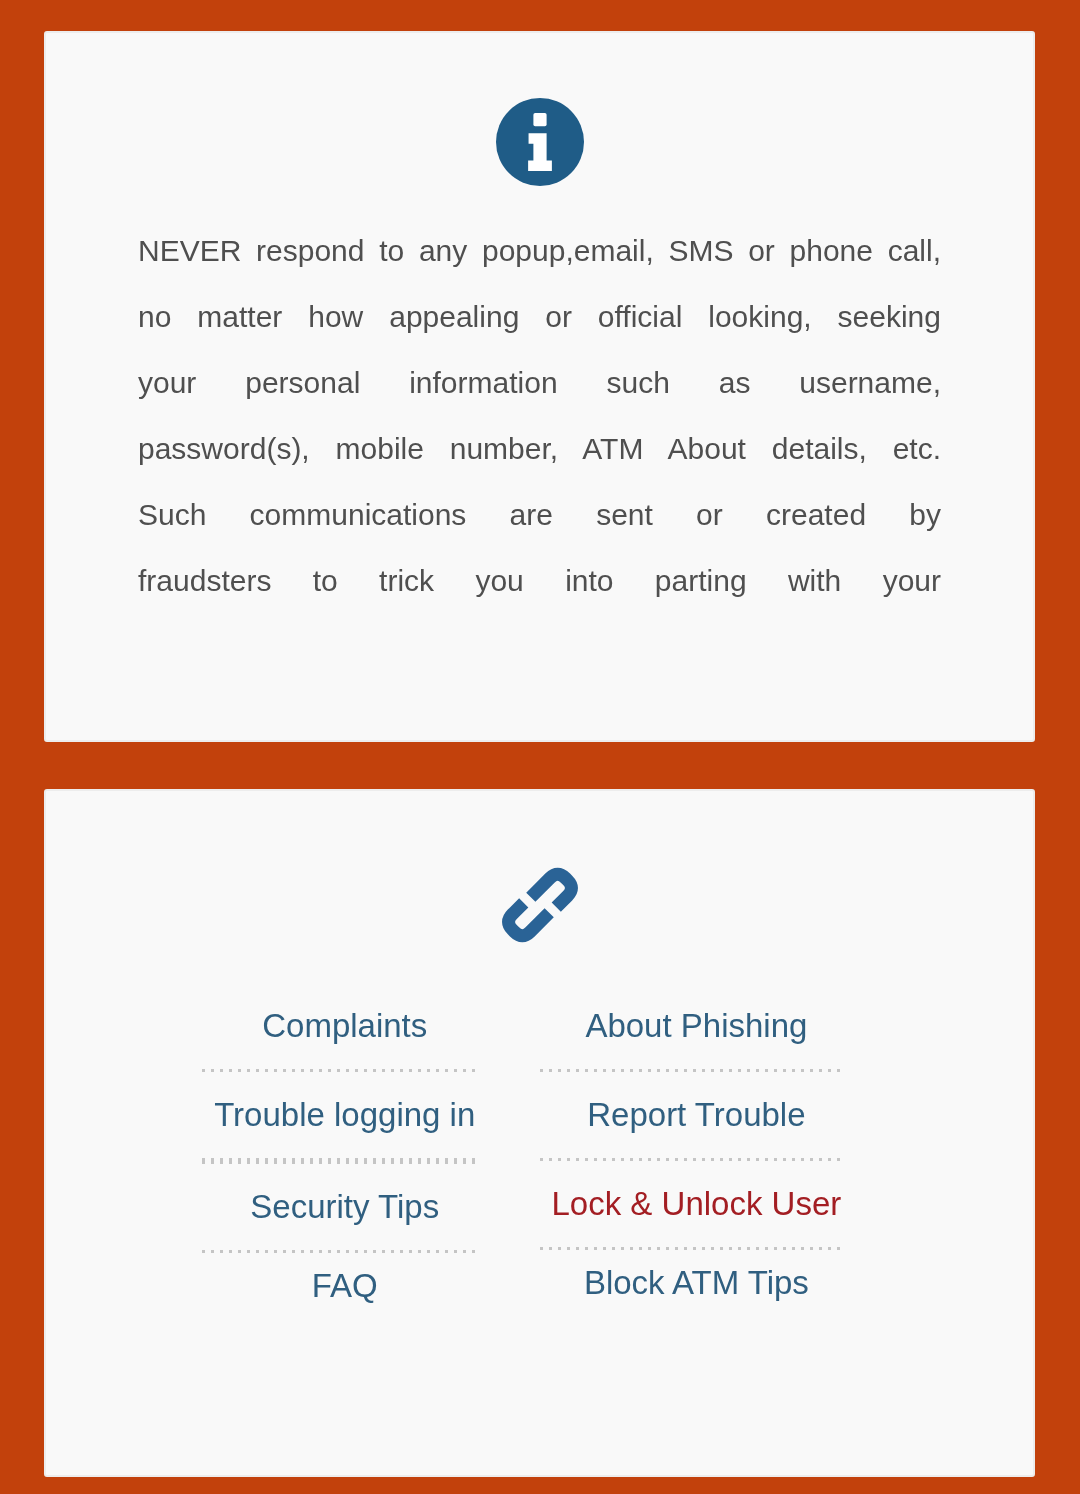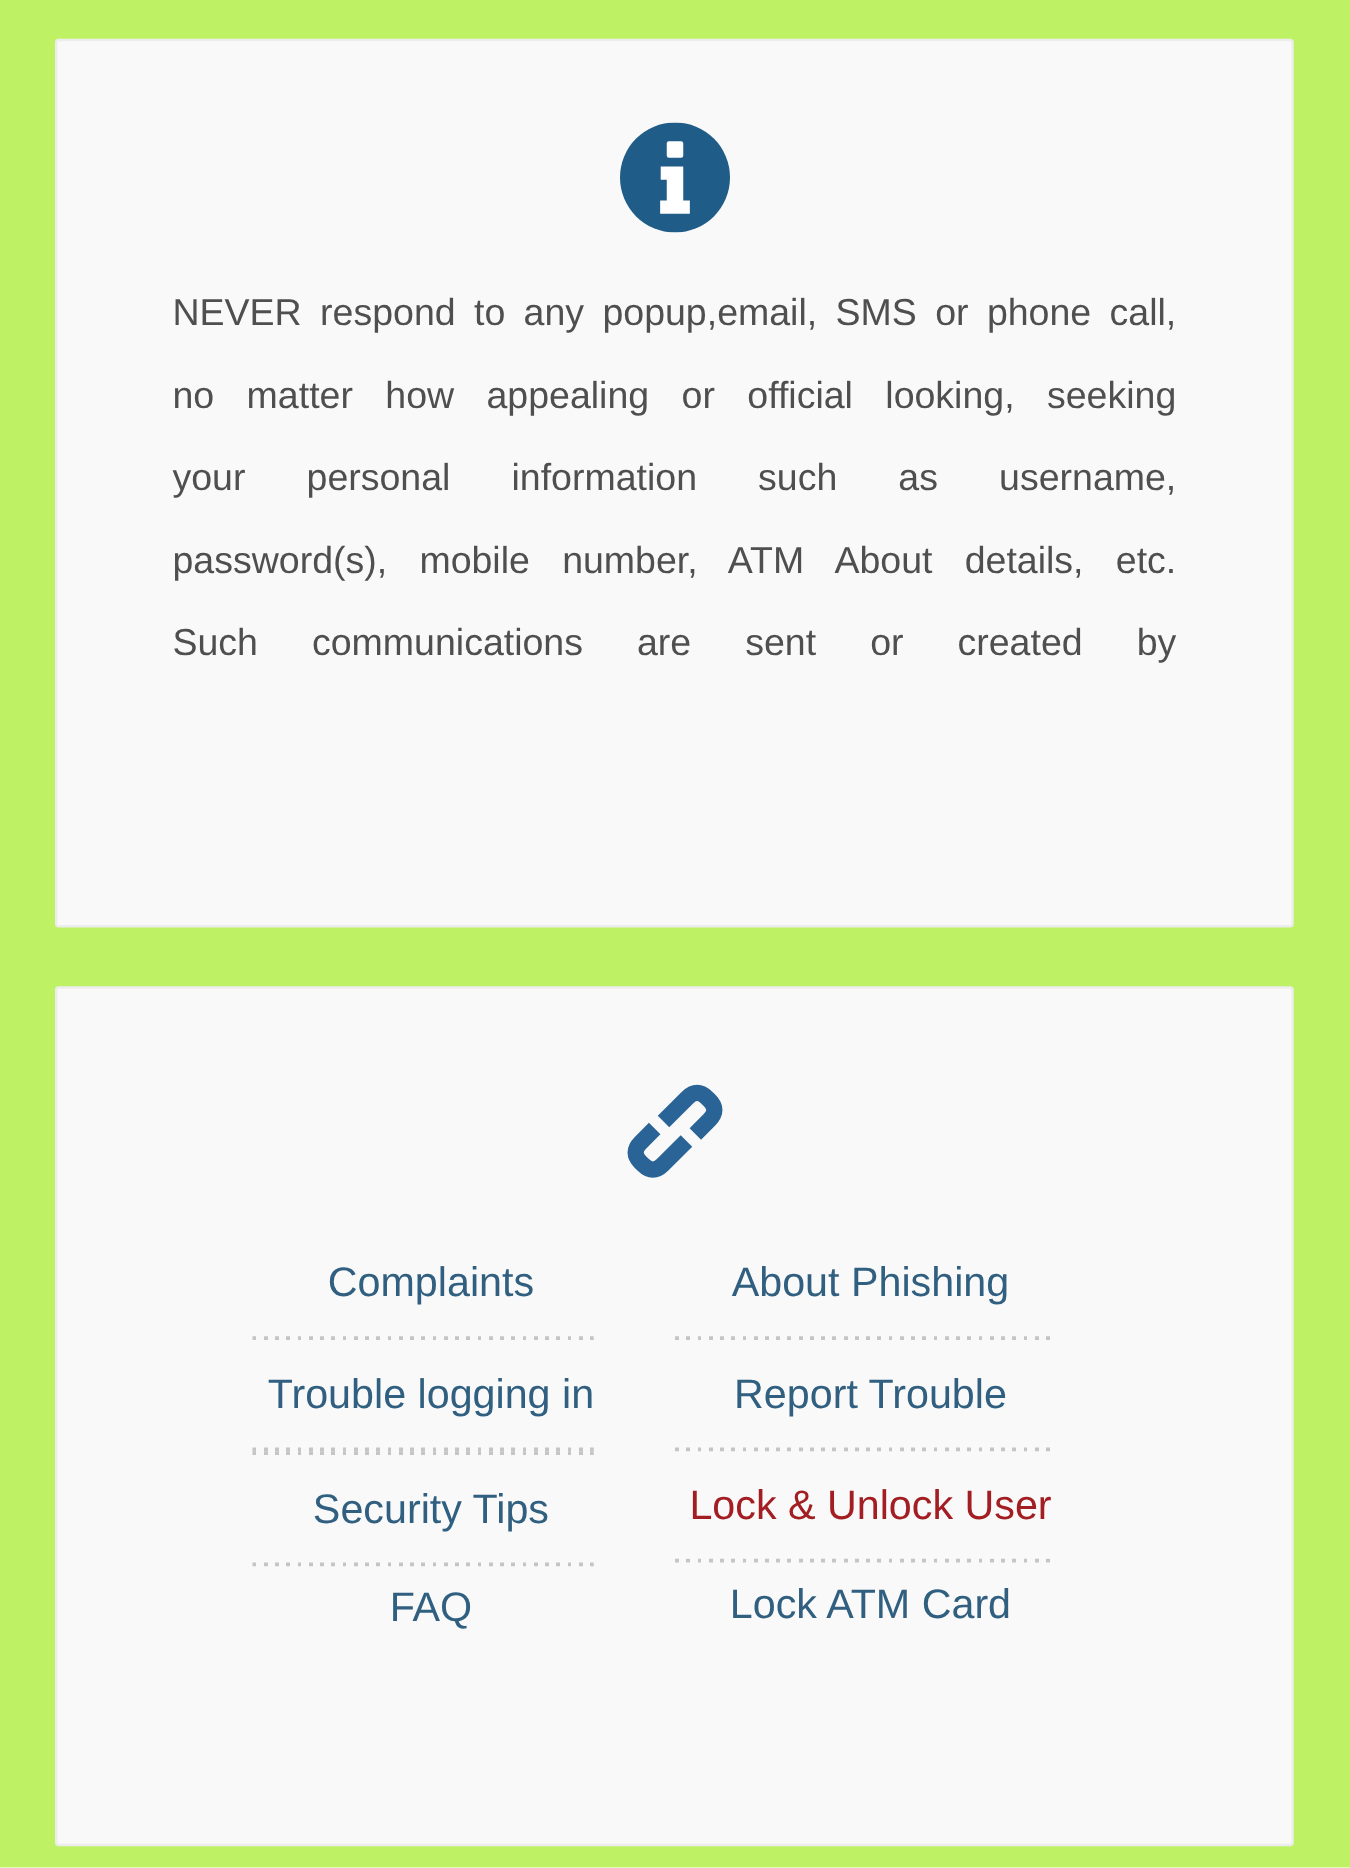--- a/index.html
+++ b/index.html
@@ -1,20 +1,20 @@
 <!DOCTYPE html>
 <html style="--link-blue: #305F80; --danger-red: #A31E23; --body-text: #4F4F4F; --info-icon-blue: #1F5C87; --chain-icon-blue: #2A6396; --card-bg: #F9F9F9; --card-border: #EDEDED; --separator-dot: #C5C5C5;"><head>
 <meta charset="utf-8">
 <style>
   * { margin: 0; padding: 0; box-sizing: border-box; }
   html, body { background: #ffffff; }
   .page {
     width: 1080px;
     height: 1494px;
-    background: #bef264;
+    background: #c2410c;
     font-family: "Liberation Sans", "DejaVu Sans", sans-serif;
     overflow: hidden;
   }
   .card {
     margin: 0 44px;
     width: 991px;
     background: var(--card-bg, #F9F9F9);
     border: 2px solid var(--card-border, #EDEDED);
     border-radius: 3px;
   }
@@ -99,20 +99,21 @@
         <rect x="42.5" y="17" width="15" height="15" rx="2" fill="#ffffff"></rect>
         <path d="M 37 40 H 57.5 V 71 H 63.5 V 83 H 36.5 V 71 H 42.5 V 52 H 37 Z" fill="#ffffff"></path>
       </svg>
     </div>
     <div class="warning-text">
       <div class="jline">NEVER respond to any popup,email, SMS or phone call,</div>
       <div class="jline">no matter how appealing or official looking, seeking</div>
       <div class="jline">your personal information such as username,</div>
       <div class="jline">password(s), mobile number, ATM About details, etc.</div>
       <div class="jline">Such communications are sent or created by</div>
+      <div class="jline">fraudsters to trick you into parting with your</div>
     </div>
   </section>
 
   <section class="card links-card">
     <div class="icon-row">
       <svg class="chain-icon-svg" viewBox="0 0 100 100" aria-hidden="true">
         <g transform="rotate(45 50 50)" fill="none" style="stroke: var(--chain-icon-blue, #2A6396);" stroke-width="13">
           <path d="M 38 51 V 24 Q 38 13 49 13 H 52 Q 63 13 63 24 V 40"></path>
           <path d="M 62 49 V 76 Q 62 87 51 87 H 48 Q 37 87 37 76 V 60"></path>
         </g>
@@ -132,19 +133,19 @@
         <a class="link-item last">FAQ</a>
       </div>
 
       <div class="links-col col-right">
         <a class="link-item">About Phishing</a>
         <div class="dotted-sep"></div>
         <a class="link-item">Report Trouble</a>
         <div class="dotted-sep"></div>
         <a class="link-item danger">Lock &amp; Unlock User</a>
         <div class="dotted-sep"></div>
-        <a class="link-item last">Lock ATM Card</a>
+        <a class="link-item last">Block ATM Tips</a>
       </div>
 
     </div>
   </section>
 
 </div>
 
 </body></html>

